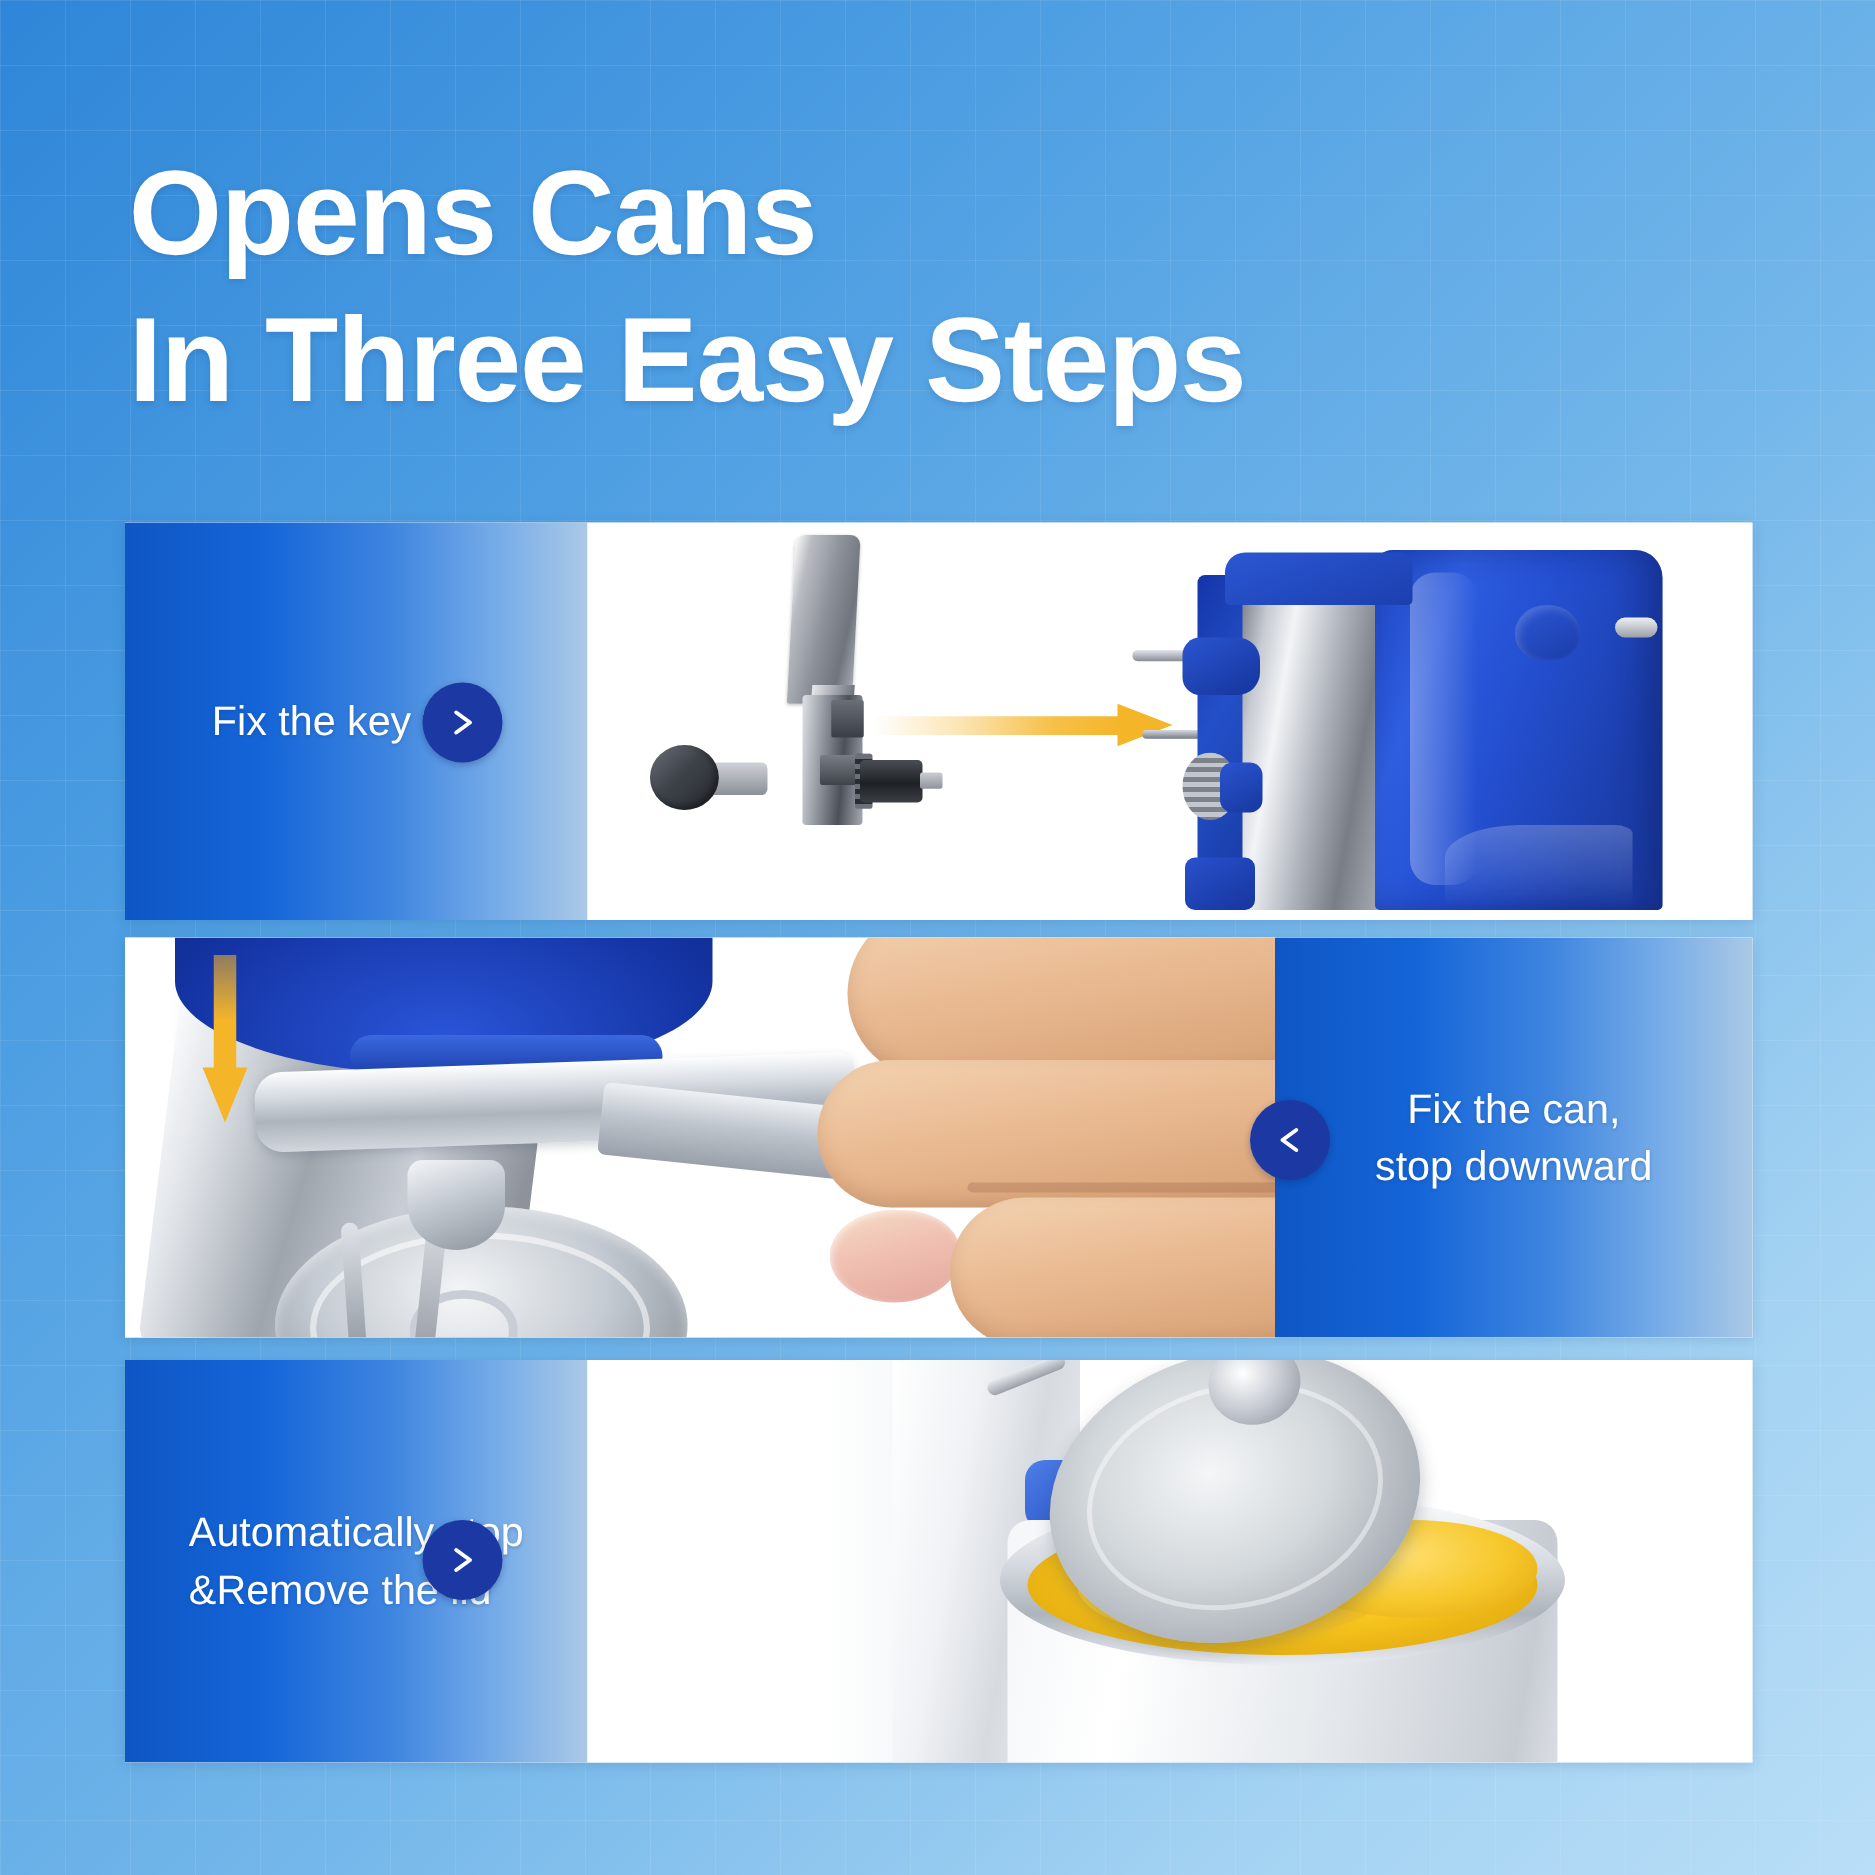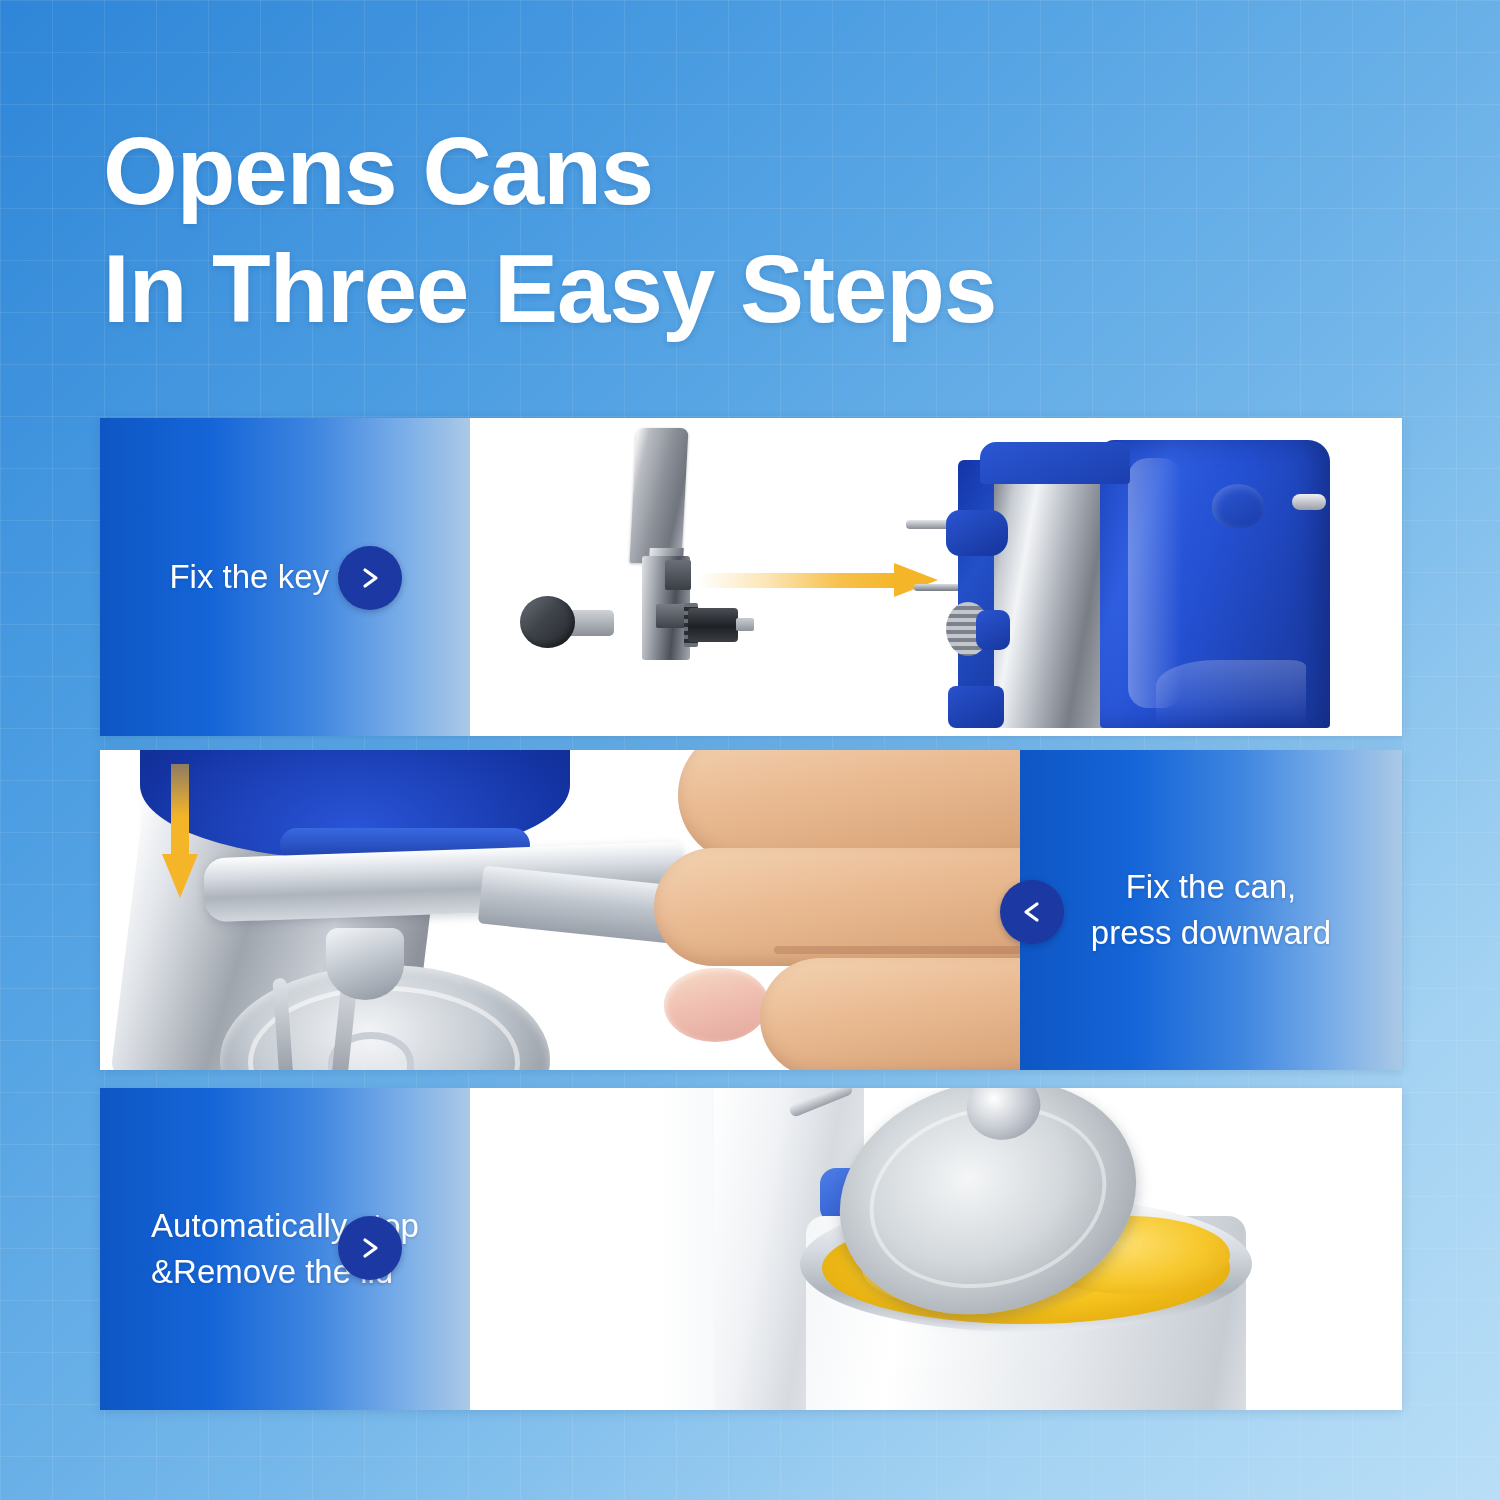--- a/index.html
+++ b/index.html
@@ -506,21 +506,21 @@
       </div>
 
       <div class="arrow-v">
         <div class="shaft"></div>
         <div class="head"></div>
       </div>
     </div>
   </div>
   <div class="label-block grad-lr">
     <div class="label-text">Fix the can,
-press downward</div>
+stop downward</div>
   </div>
 </div>
 <div class="chev" id="chev-2">
   <svg width="30" height="30" viewBox="0 0 30 30" aria-hidden="true">
     <polyline points="20,7 9,15 20,23" fill="none" stroke="#ffffff" stroke-width="3.2" stroke-linecap="round" stroke-linejoin="round"></polyline>
   </svg>
 </div>
 
 <div class="panel" id="panel-3">
   <div class="label-block grad-lr">

